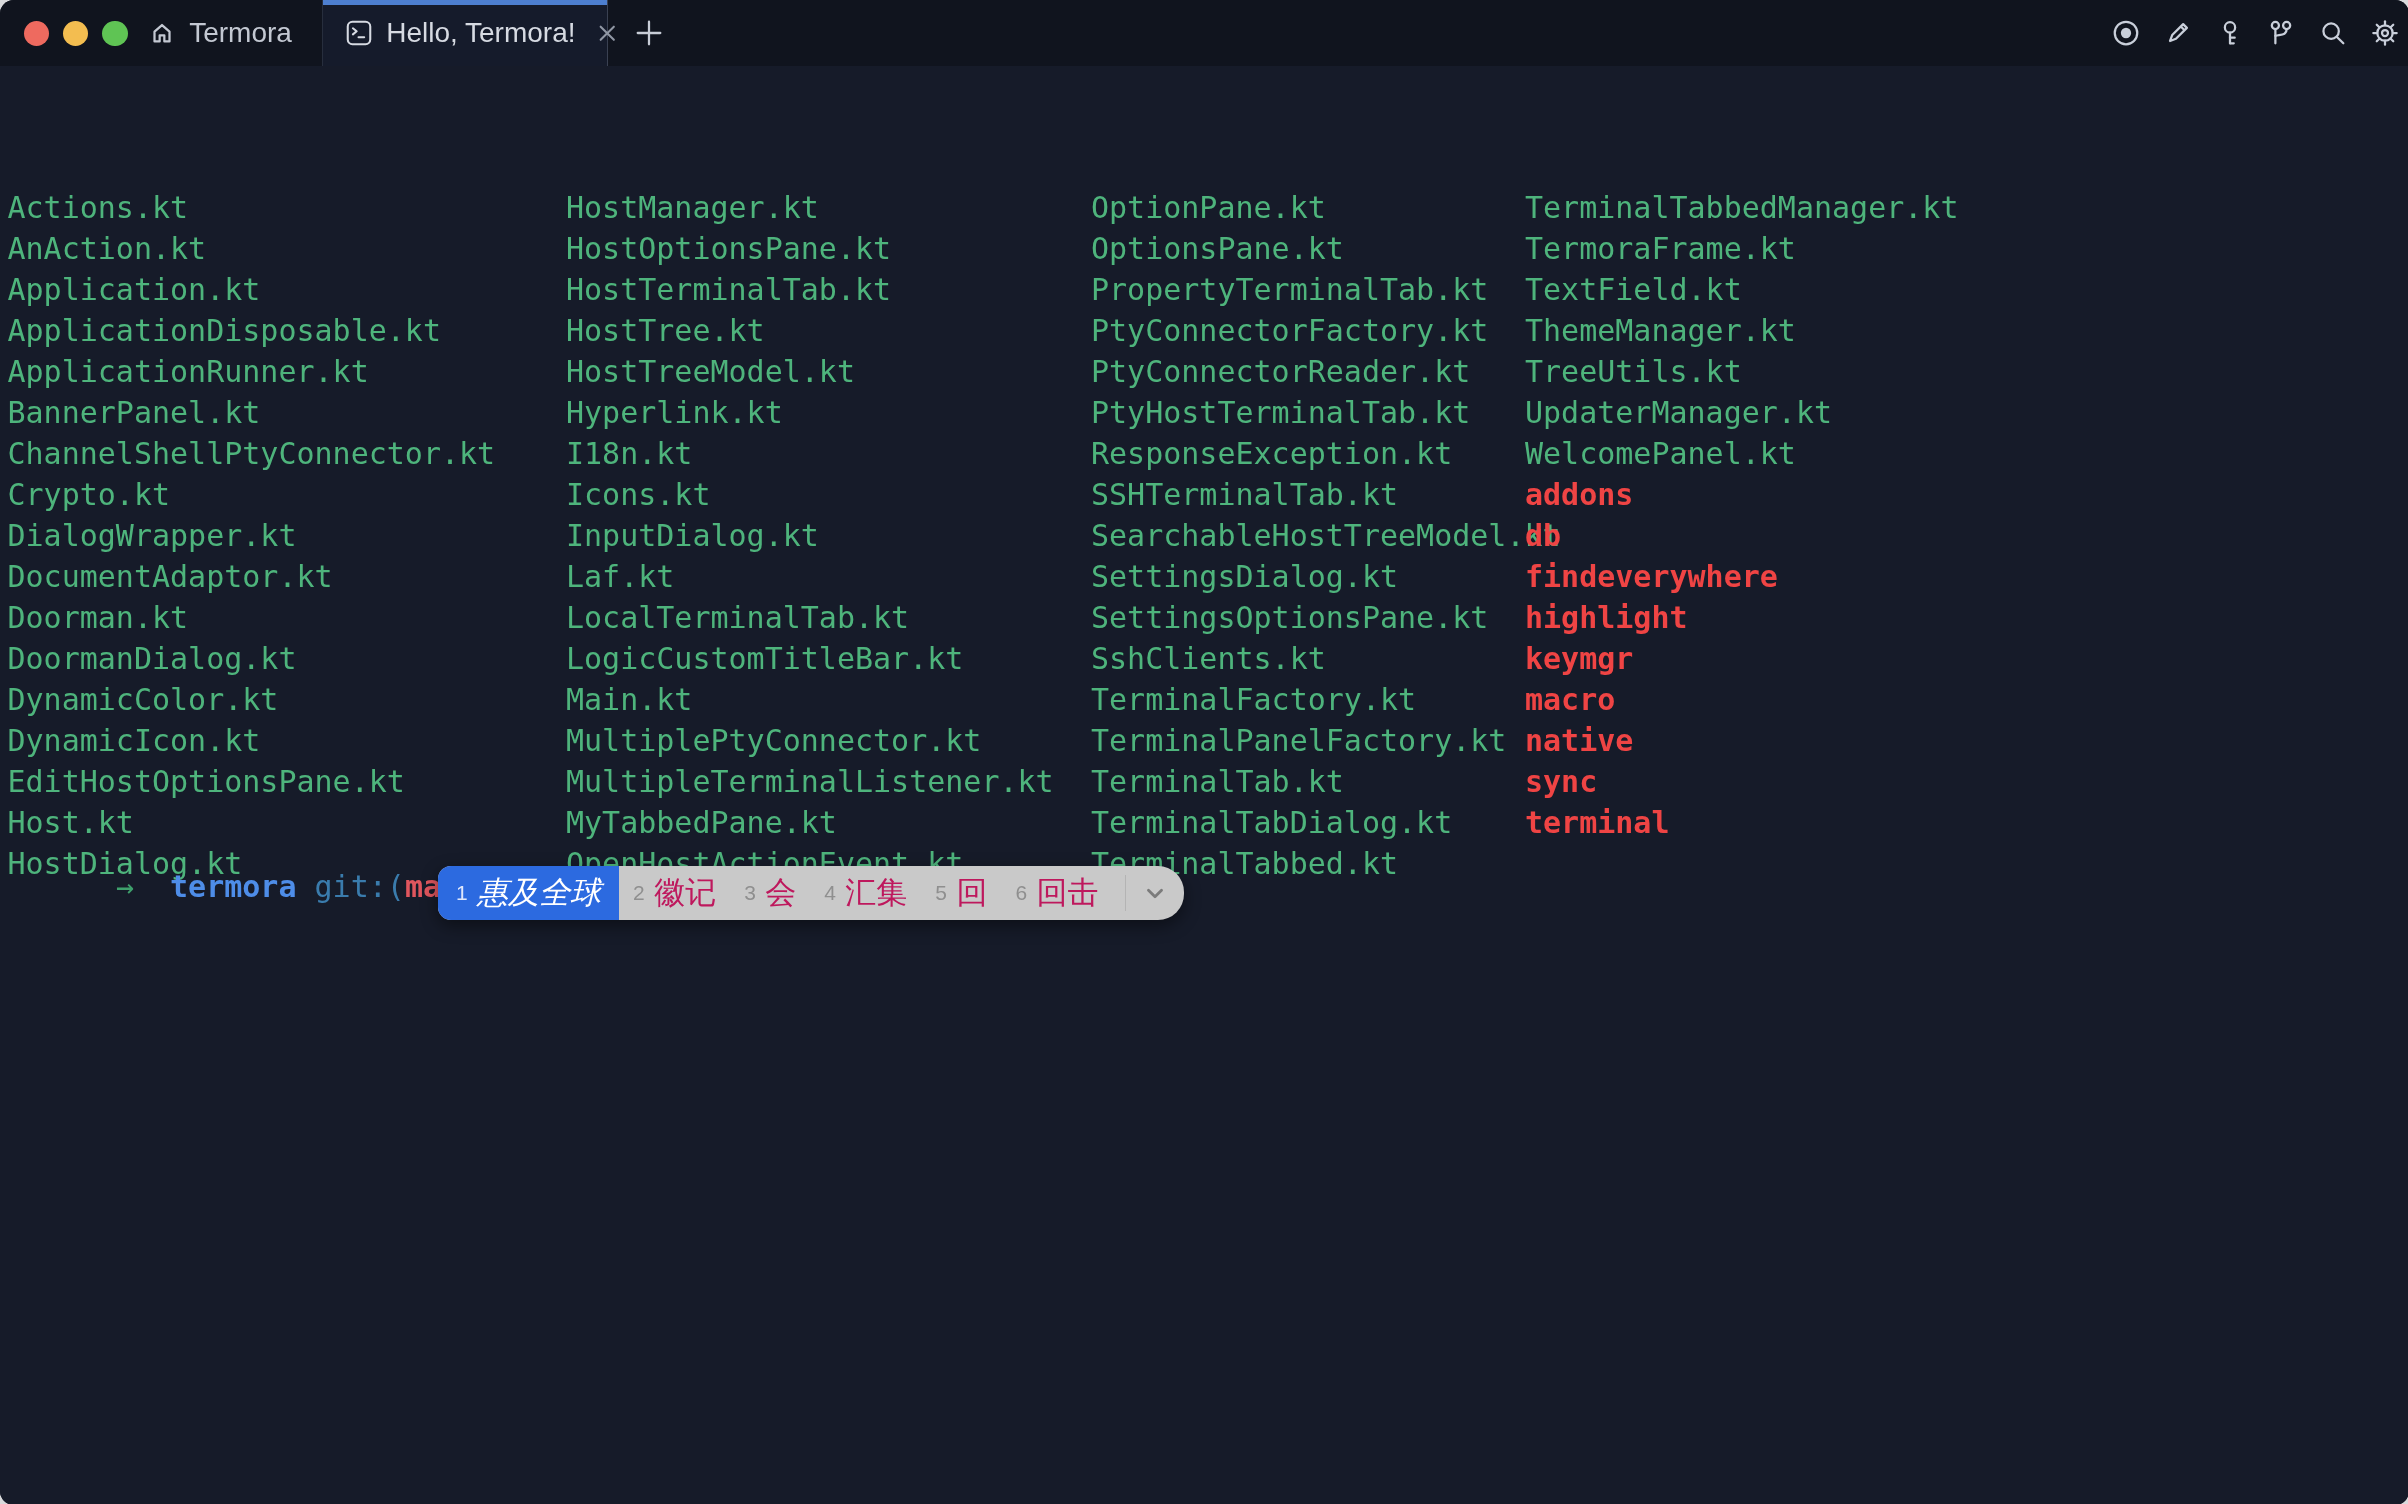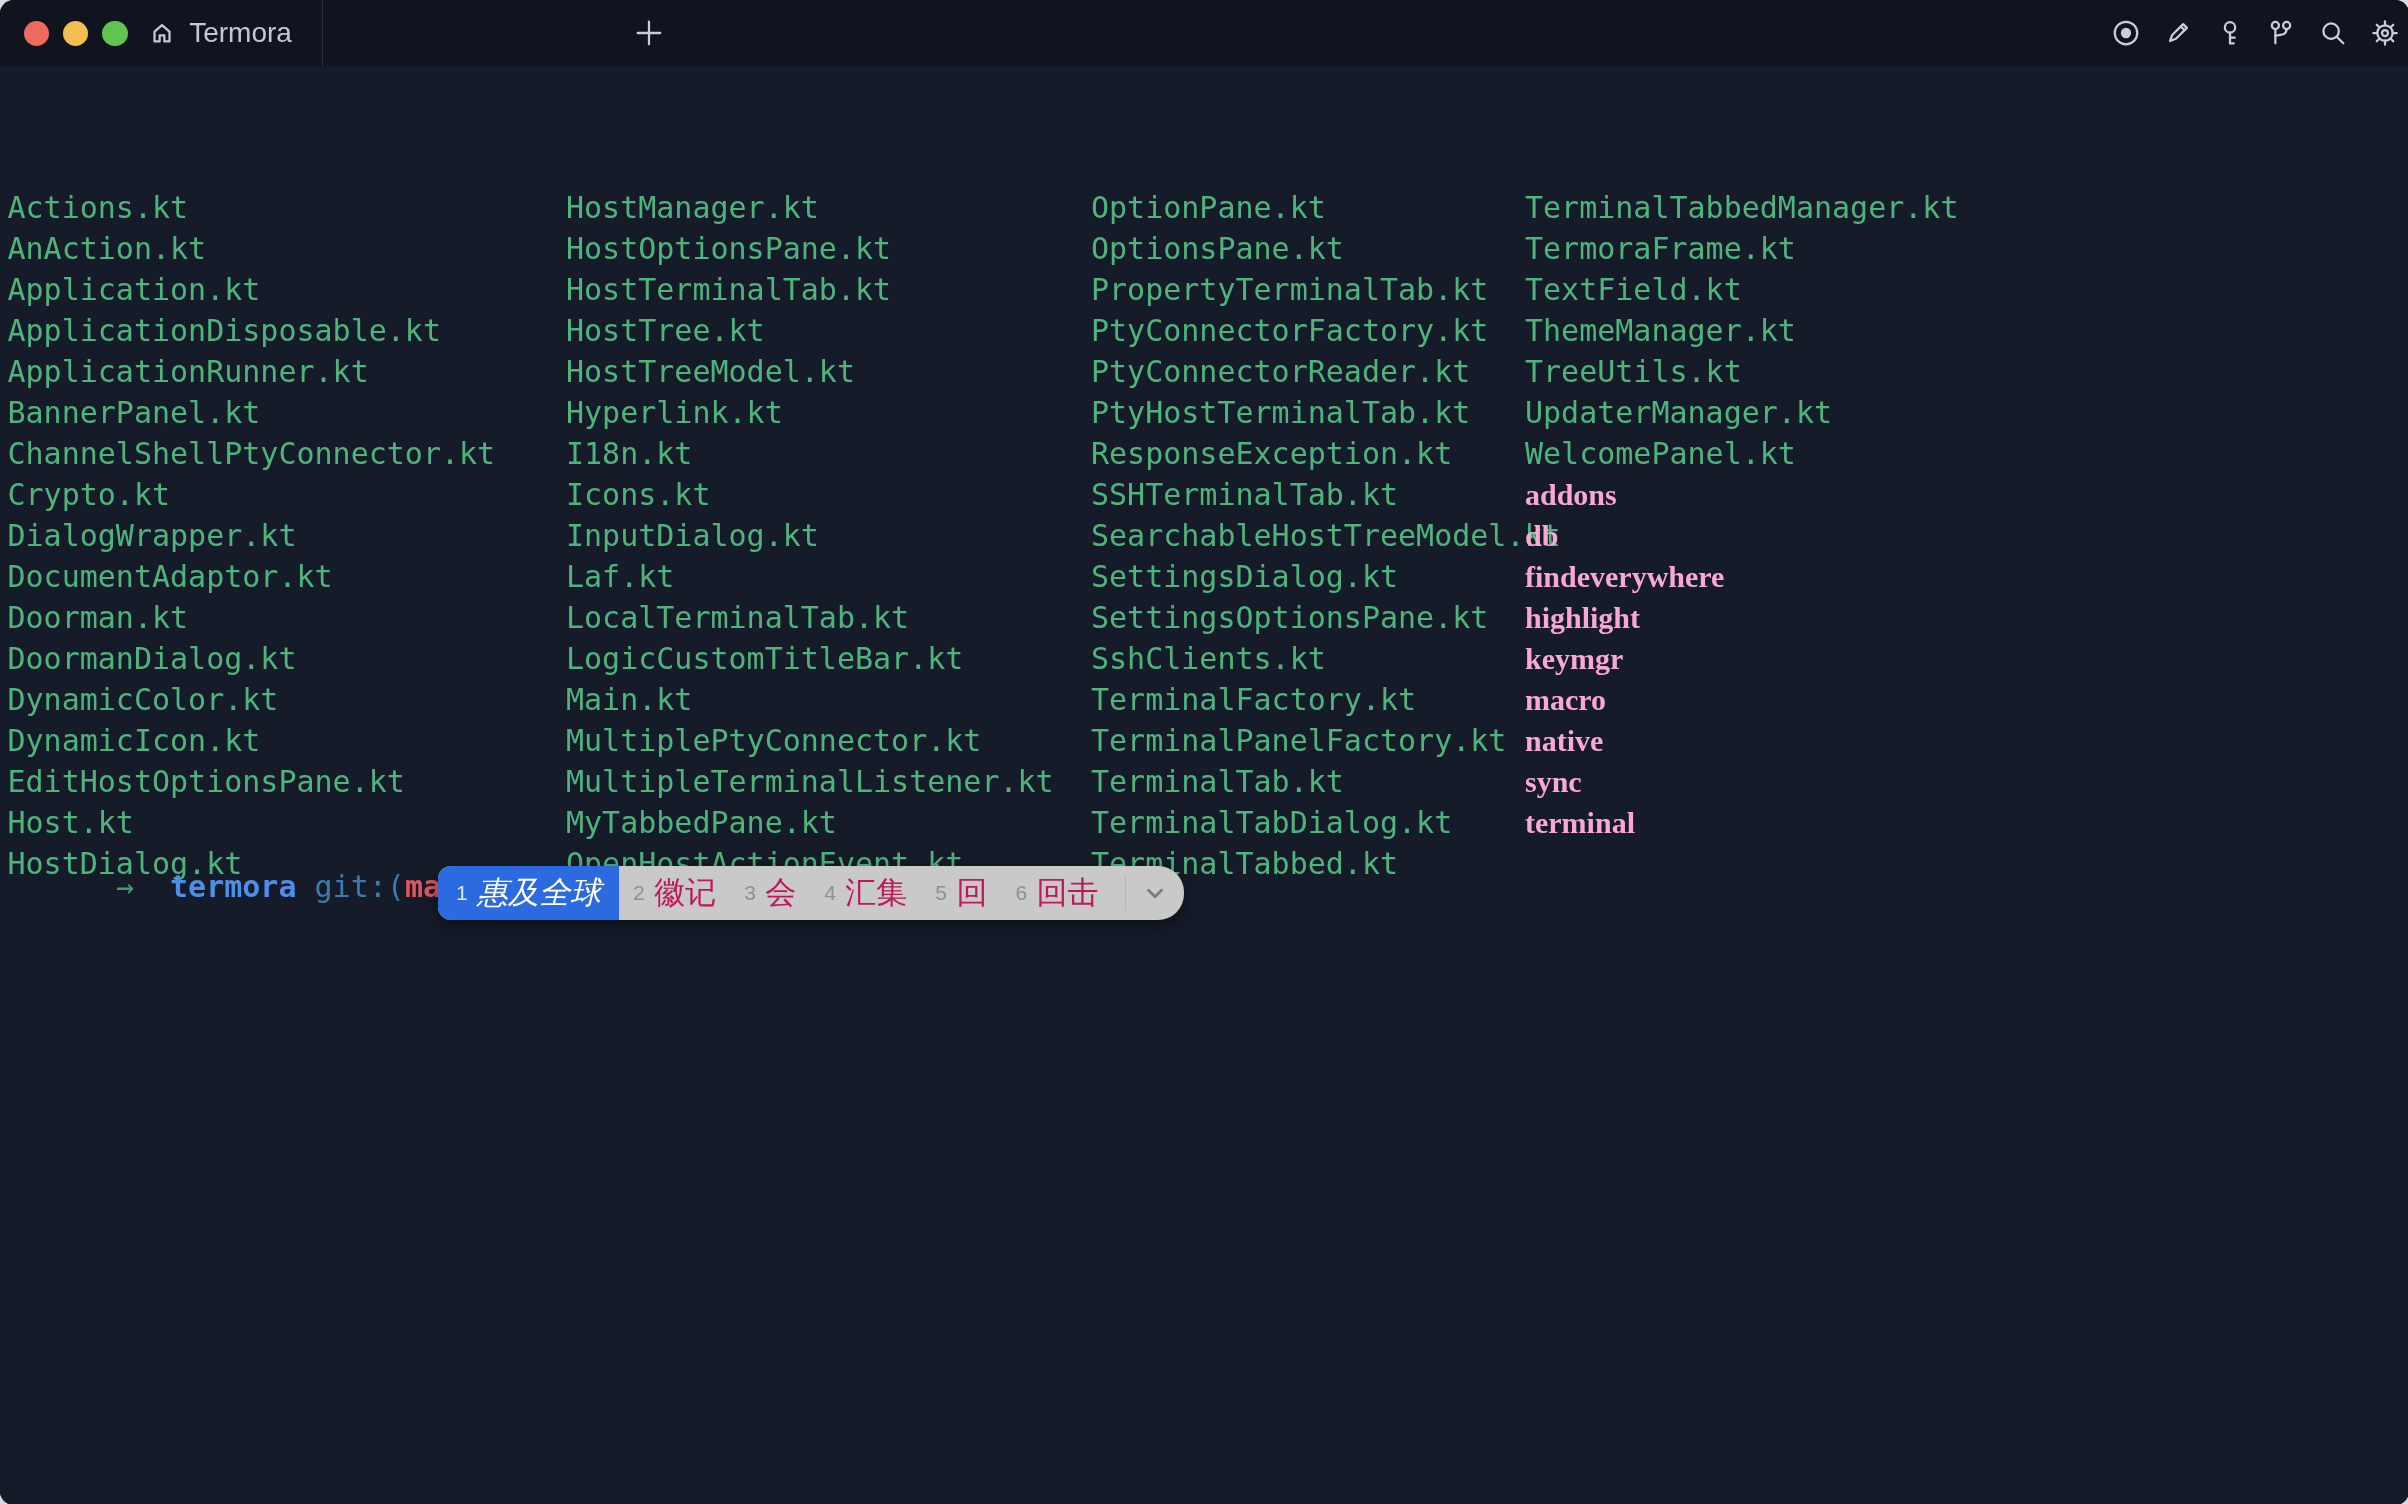--- a/index.html
+++ b/index.html
@@ -61,21 +61,21 @@
   .p-branch{color:#e0565e;font-weight:bold;}
   .p-status{color:#e2b86a;}
   .p-cmd{color:#55b581;}
   .cols{position:absolute;top:121px;left:0;right:0;}
   .col{position:absolute;top:0;white-space:pre;}
   .col:nth-child(1){left:7.5px;}
   .col:nth-child(2){left:566px;}
   .col:nth-child(3){left:1060px;margin-left:31px;}
   .col:nth-child(4){left:1525px;}
   .row{height:41px;}
-  .row.dir{color:#f9a8d4;font-weight:bold;font-family:Liberation Serif, serif;}
+  .row.dir{color:#ef4444;font-weight:bold;}
   .compose{
     color:#55b581;border-bottom:2.8px solid #55b581;padding-bottom:2.8px;
   }
   .cursor{
     display:inline-block;width:8.5px;height:34px;background:#5ac287;
     vertical-align:-6.6px;
   }
   
   .ime{
     position:absolute;left:438px;top:866px;width:746px;height:54px;
@@ -115,20 +115,36 @@
       <span>
         <svg class="tbicon" viewBox="0 0 32 32" fill="none" stroke="#c3c8d2" stroke-width="2.4" stroke-linejoin="round">
           <path d="M8 25 V14.5 L16 7.5 L24 14.5 V25 H18.5 V18.5 H13.5 V25 Z"></path>
         </svg>
       </span>
       <span>Termora</span>
     </div>
 
     <div class="vsep"></div>
 
+    <div class="tab">
+      <span>
+        <svg class="tbicon" viewBox="0 0 32 32" fill="none" stroke="#d6dae2" stroke-width="2.2" stroke-linecap="round" stroke-linejoin="round">
+          <rect x="4" y="4" width="24" height="24" rx="5"></rect>
+          <polyline points="9.5,11 13.5,14.2 9.5,17.5"></polyline>
+          <line x1="15.5" y1="20.5" x2="21.5" y2="20.5"></line>
+        </svg>
+      </span>
+      <span class="tab-title">Hello, Termora!</span>
+      <span class="close">
+        <svg width="24.5" height="24.5" viewBox="0 0 26 26" stroke="#9097a4" stroke-width="2.2" stroke-linecap="round">
+          <line x1="6" y1="6" x2="20" y2="20"></line>
+          <line x1="20" y1="6" x2="6" y2="20"></line>
+        </svg>
+      </span>
+    </div>
 
     <div class="newtab">
       <svg width="32" height="32" viewBox="0 0 34 34" stroke="#c8cdd7" stroke-width="2.4" stroke-linecap="round">
         <line x1="17" y1="5" x2="17" y2="29"></line>
         <line x1="5" y1="17" x2="29" y2="17"></line>
       </svg>
     </div>
 
     <div class="toolbar">
       <span>

